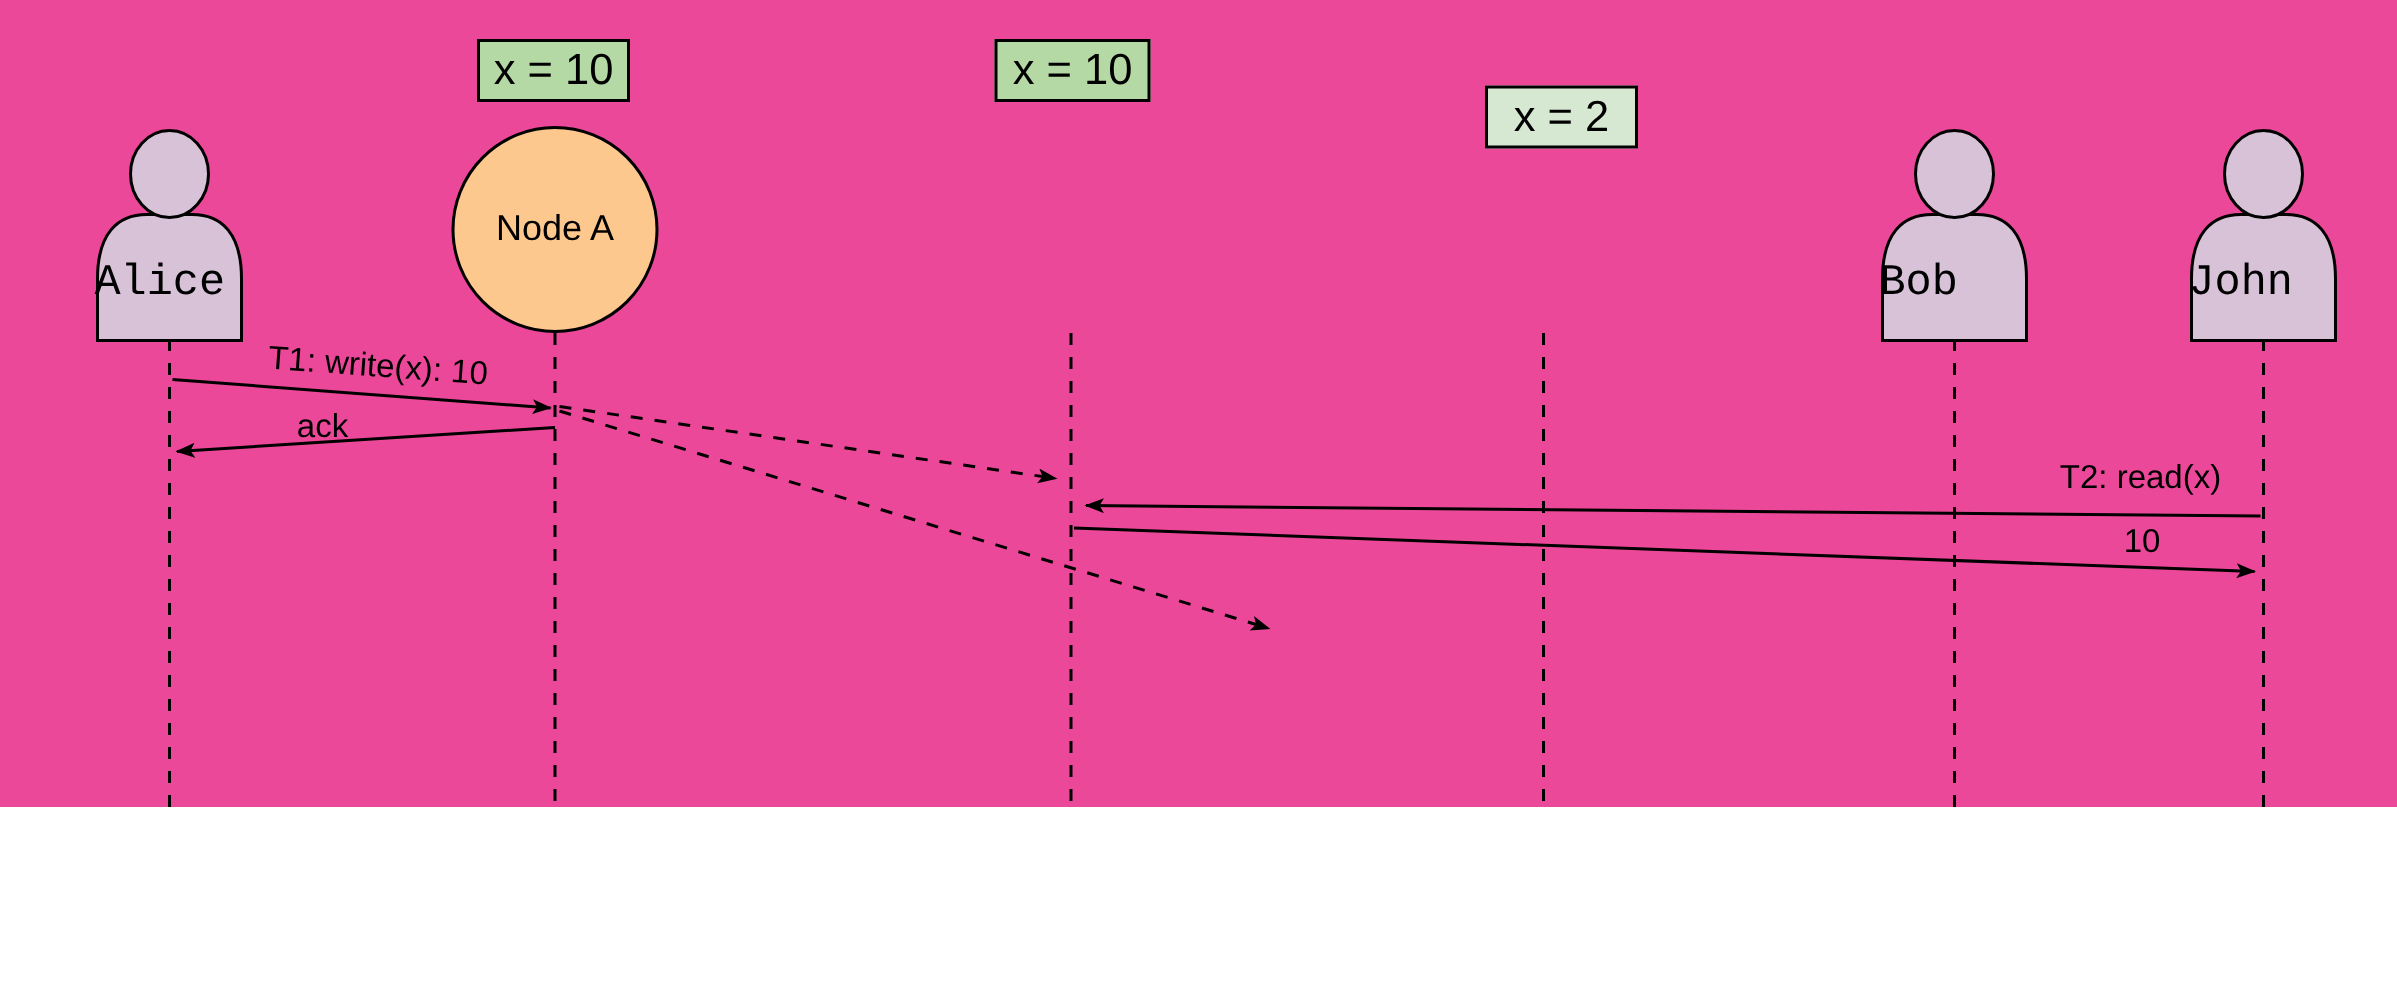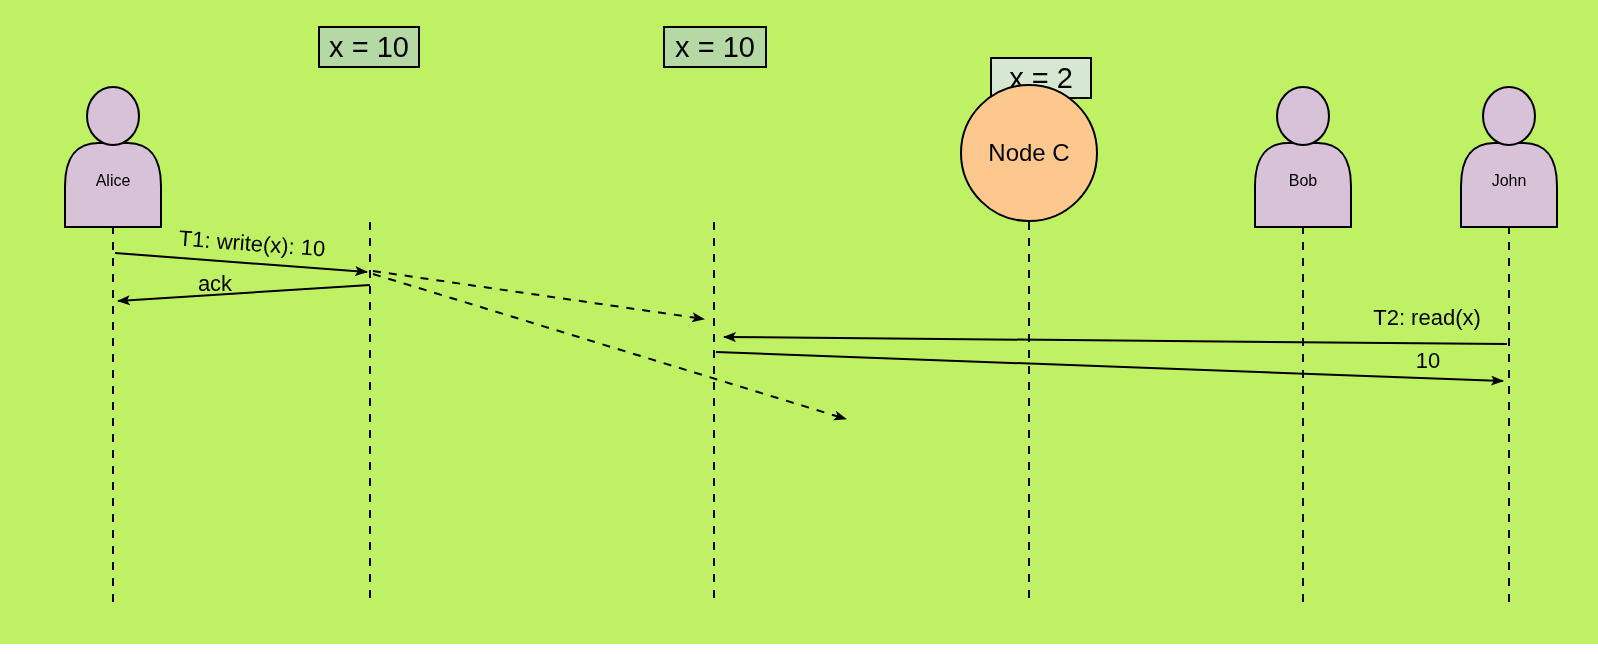--- a/index.html
+++ b/index.html
@@ -4,22 +4,22 @@
 <style>
   html, body {
     margin: 0;
     padding: 0;
     background: #ffffff;
     font-family: "Liberation Sans", sans-serif;
   }
   .canvas {
     position: relative;
     width: 1598px;
-    height: 644px;
-    background: #bef264;
+    height: 538px;
+    background: #ec4899;
     overflow: hidden;
   }
   svg.overlay {
     position: absolute;
     left: 0; top: 0;
     width: 1598px; height: 654px;
   }
   .lifeline {
     stroke: #000000;
     stroke-width: 2;
@@ -74,23 +74,24 @@
   .person .shape {
     fill: var(--person-fill);
     stroke: #000000;
     stroke-width: 2;
   }
   .person .person-name {
     position: absolute;
     left: 0;
     right: 0;
     top: 86px;
-    text-align: center;
-    font-size: 16px;
+    text-align: left;
+    font-size: 29px;
     color: #000000;
+    font-family: Liberation Mono, monospace;
   }
   .msg-label {
     position: absolute;
     transform: translate(-50%, -50%);
     font-size: 22px;
     color: #000000;
     white-space: nowrap;
   }
   .msg-label.tilted {
     transform: translate(-50%, -50%) rotate(4.2deg);
@@ -126,22 +127,22 @@
   <div class="state-label green" style="left:318px; top:26px; width:102px; height:42px;">
     <span>x = 10</span>
   </div>
   <div class="state-label green" style="left:663px; top:26px; width:104px; height:42px;">
     <span>x = 10</span>
   </div>
   <div class="state-label pale-green" style="left:990px; top:27px; width:102px; height:42px;margin-top:30px;">
     <span>x = 2</span>
   </div>
 
-  <div class="node-circle" style="left:960px; top:84px;">
-    <span>Node C</span>
+  <div class="node-circle" style="left:301px; top:84px;">
+    <span>Node A</span>
   </div>
 
   <div class="person" style="left:63px; top:86px;">
     <svg width="100" height="142" viewBox="0 0 100 142">
       <path class="shape" d="M2,141 L2,100 C2,70 15,57 35,57 L65,57 C85,57 98,70 98,100 L98,141 Z"></path>
       <ellipse class="shape" cx="50" cy="30" rx="26" ry="29"></ellipse>
     </svg>
     <div class="person-name">Alice</div>
   </div>
 

